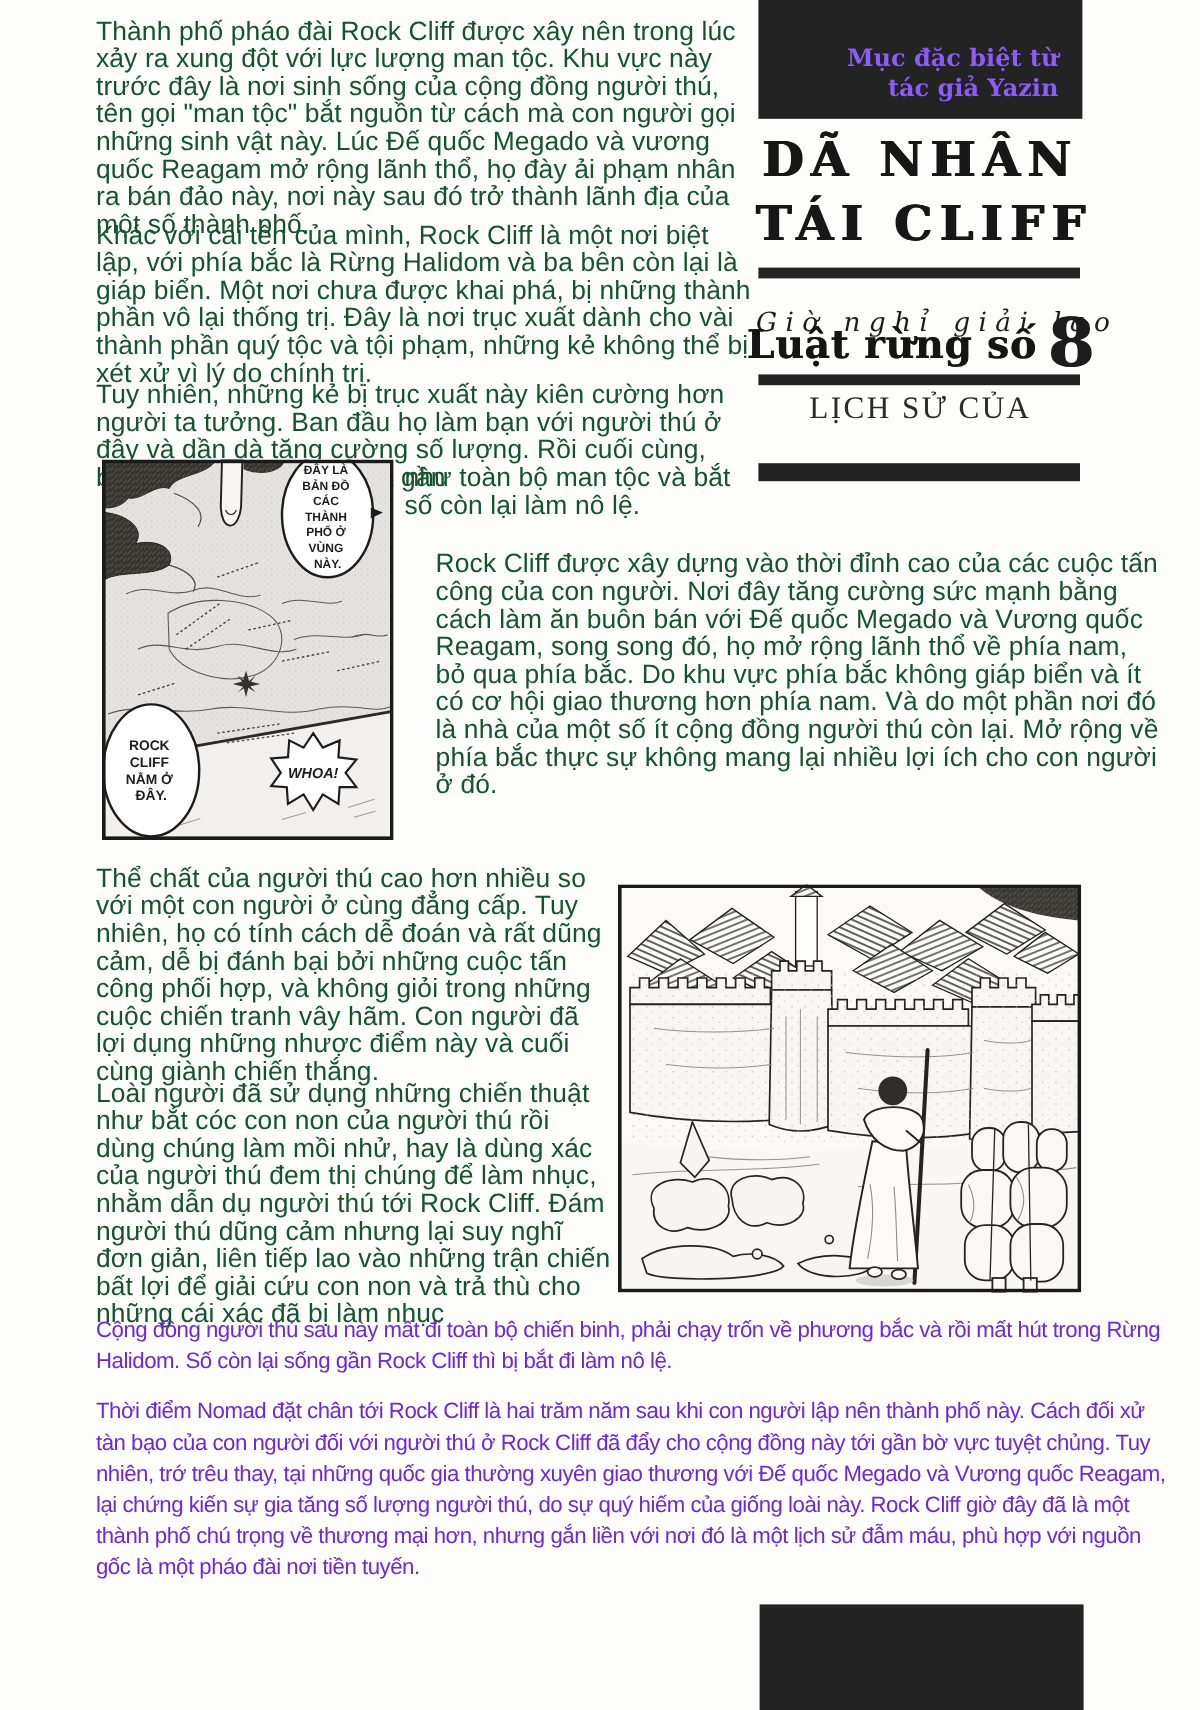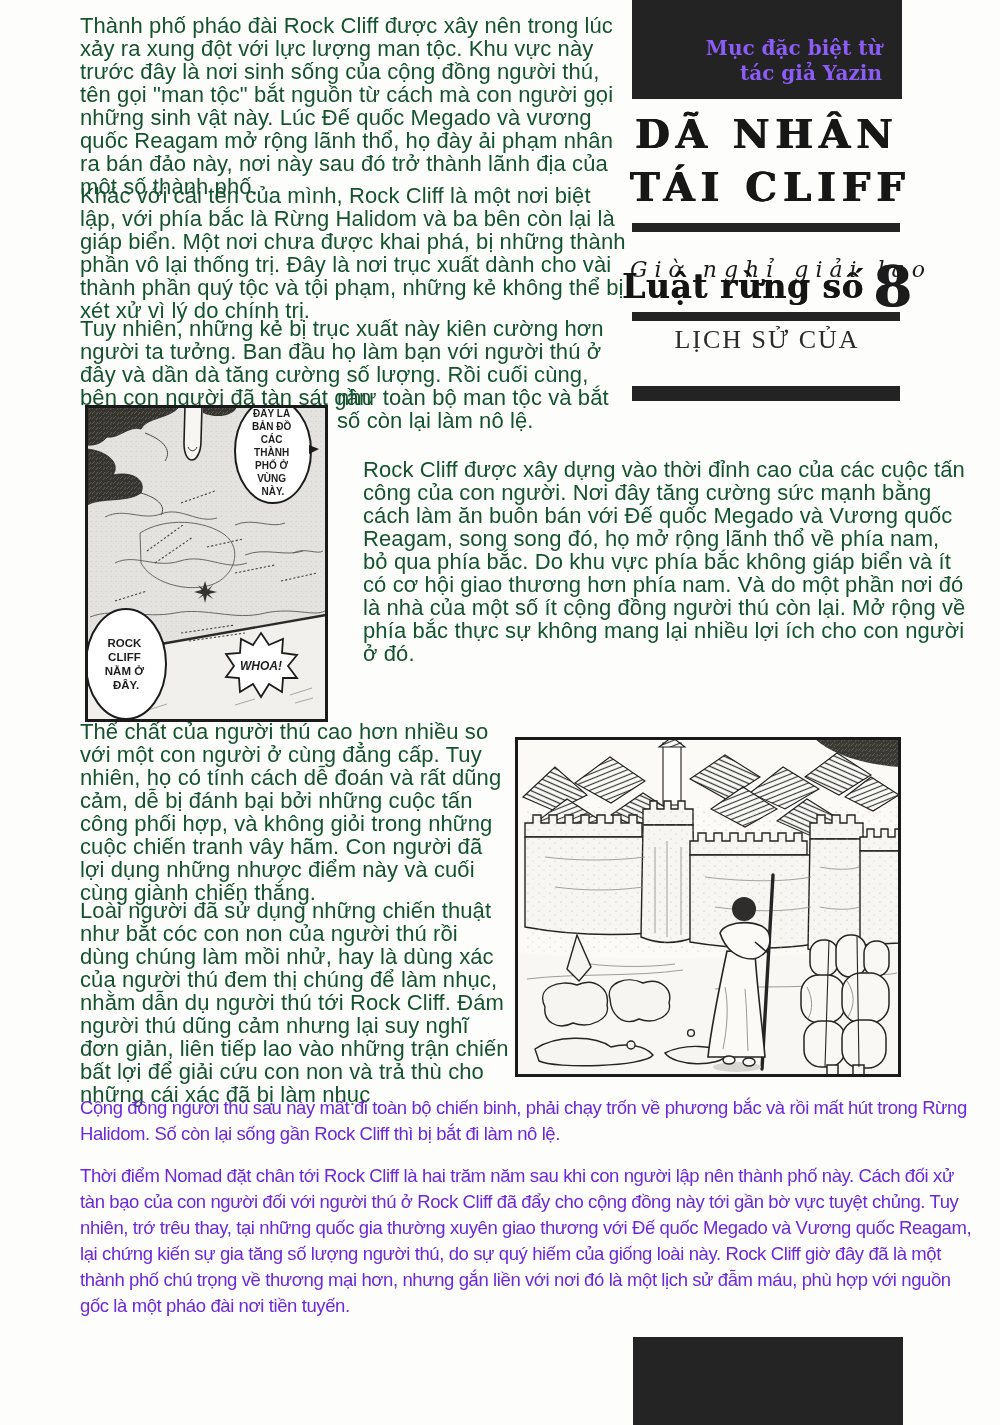--- a/index.html
+++ b/index.html
@@ -102,21 +102,21 @@
     <span class="feature-label">Luật rừng số</span>
     <span class="feature-number">8</span>
   </div>
 
   <div class="hbar" style="top:312px; height:9px;"></div>
 
   <div class="chapter-line" style="top:325px;">LỊCH SỬ CỦA</div>
 
   <div class="hbar" style="top:386px; height:15px;"></div>
 
-  <figure class="panel" style="left:85px; top:405px; width:243px; height:409px;">
+  <figure class="panel" style="left:85px; top:383px; width:243px; height:409px;">
     <svg width="243" height="317" viewBox="0 0 243 317">
       <defs>
         <pattern id="dots" width="5" height="5" patternUnits="userSpaceOnUse">
           <rect width="5" height="5" fill="#e4e3df"></rect>
           <circle cx="1.2" cy="1.2" r="0.55" fill="#c8c6c0"></circle>
           <circle cx="3.6" cy="3.6" r="0.45" fill="#d3d1cb"></circle>
         </pattern>
         <pattern id="scrub" width="7" height="5" patternUnits="userSpaceOnUse">
           <rect width="7" height="5" fill="#35342f"></rect>
           <path d="M0 4 L3 1 M4 5 L6 2" stroke="#6e6c64" stroke-width="0.7"></path>

